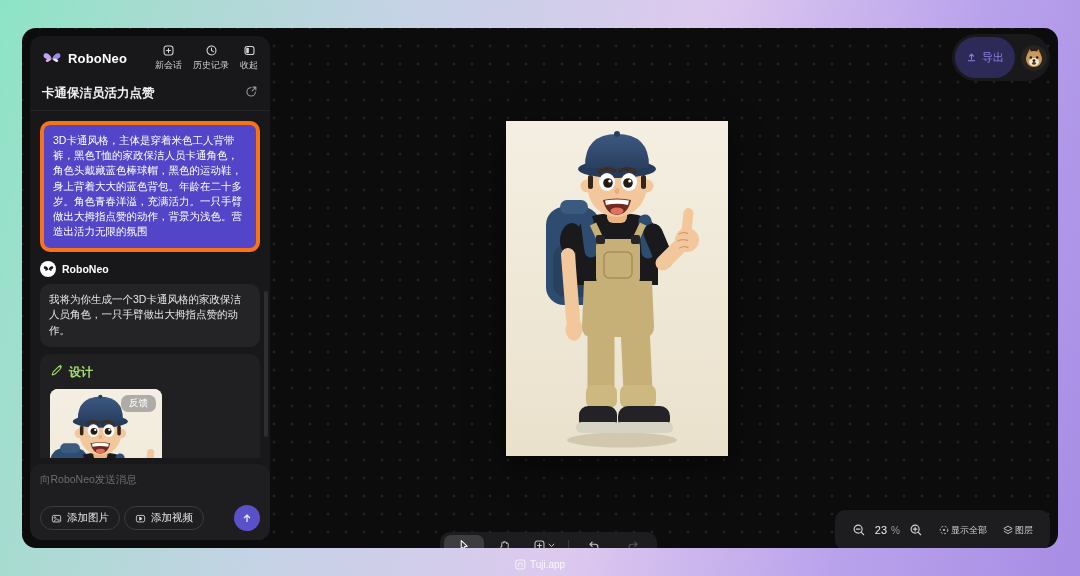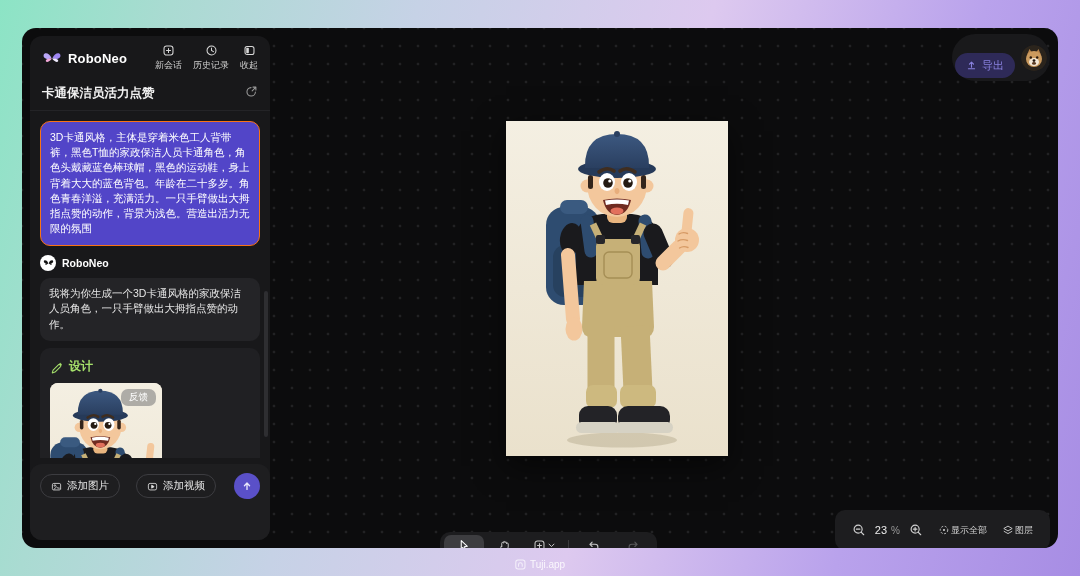--- a/index.html
+++ b/index.html
@@ -31,57 +31,57 @@
   .sb-action { display:flex; flex-direction:column; align-items:center; gap:2px; color:#d8d8d8; cursor:pointer; }
   .sb-action svg { width:13px; height:13px; }
   .sb-action span { font-size:9px; color:#cfcfcf; white-space:nowrap; }
   .title-row { display:flex; justify-content:space-between; padding:9px 12px 8px 12px; border-bottom:1px solid #242427; }
   .conv-title { color:#f2f2f2; font-size:12.5px; font-weight:700; }
   .share-btn { color:#9a9a9a; display:flex; cursor:pointer; }
   .share-btn svg { width:13px; height:13px; }
   
   .chat { flex:1; overflow:hidden; padding:10px 10px 0 10px; display:flex; flex-direction:column; gap:7px; position:relative; }
   .user-bubble {
-    background:#5245c8; border:1px solid #f97316; border-radius:10px;
+    background:#5245c8; border:4px solid #f97316; border-radius:10px;
     padding:8px 9px; color:#fff; font-size:10.5px; line-height:1.45;
   }
   .bot-row { display:flex; align-items:center; gap:6px; margin-top:2px; }
   .bot-avatar { width:16px; height:16px; border-radius:50%; background:#fff; display:flex; align-items:center; justify-content:center; }
   .bot-avatar svg { width:11px; height:9px; }
   .bot-name { color:#fff; font-size:10.5px; font-weight:700; }
   .bot-bubble { background:#242427; border-radius:10px; padding:8px 9px; color:#e6e6e6; font-size:10.5px; line-height:1.5; }
   .design-card { background:#202023; border-radius:10px; padding:10px; display:flex; flex-direction:column; gap:8px; min-height:150px; }
-  .design-head { display:flex; align-items:flex-end; gap:6px; }
+  .design-head { display:flex; align-items:flex-start; gap:6px; }
   .design-head svg { width:13px; height:13px; }
   .design-title { font-size:12px; font-weight:700; color:#a5e06b; }
   .thumb { width:112px; height:110px; border-radius:8px; overflow:hidden; position:relative; background:#efe8d8; cursor:pointer; }
   .thumb svg.art { display:block; width:112px; height:110px; }
   .fb-badge {
     position:absolute; top:6px; right:6px; background:rgba(130,130,130,.62); color:#fff;
     font-size:9.5px; padding:2px 8px; border-radius:7px; cursor:pointer;
   }
   .scroll-thumb { position:absolute; right:2px; top:52%; width:4px; height:42%; background:#2e2e31; border-radius:2px; cursor:grab; }
   
   .composer { background:#1e1e20; border-radius:12px; margin-top:6px; height:76px; padding:9px 10px; display:flex; flex-direction:column; justify-content:space-between; }
   .composer input {
     background:transparent; border:none; outline:none; color:#e8e8e8; font-size:10.5px; width:100%;
     font-family:"Liberation Sans", sans-serif;
   }
   .composer input::placeholder { color:#6d6d70; }
-  .composer-row { display:flex; align-items:center; gap:16px; }
+  .composer-row { display:flex; align-items:center; gap:4px; }
   .pill-btn {
     display:flex; align-items:center; gap:5px; border:1px solid #3c3c40; border-radius:999px;
     padding:4px 10px; color:#e2e2e2; font-size:10.5px; cursor:pointer; background:transparent;
   }
   .pill-btn svg { width:11px; height:11px; }
   .send-btn { margin-left:auto; width:26px; height:26px; border-radius:50%; background:#5a50c8; display:flex; align-items:center; justify-content:center; cursor:pointer; border:none; }
   .send-btn svg { width:12px; height:12px; }
   
   .export-group { position:absolute; top:6px; right:8px; background:#19191b; border-radius:999px; padding:3px; display:flex; align-items:center; gap:6px; z-index:4; }
-  .export-btn { display:flex; align-items:center; gap:5px; background:#2e2a58; color:#8a82e0; font-size:11px; padding:5px 11px; border-radius:999px; border:none; cursor:pointer;margin-top:16px; }
+  .export-btn { display:flex; align-items:center; gap:5px; background:#2e2a58; color:#8a82e0; font-size:11px; padding:13px 11px; border-radius:999px; border:none; cursor:pointer; }
   .export-btn svg { width:11px; height:11px; }
   .user-avatar { width:26px; height:26px; border-radius:50%; overflow:hidden; cursor:pointer; }
   .artwork { position:absolute; left:484px; top:93px; width:222px; height:335px; box-shadow:0 10px 30px rgba(0,0,0,.55); cursor:move; z-index:2; }
   .artwork svg { display:block; }
   
   .toolbar { position:absolute; left:418px; top:482px; height:40px; background:#1d1d1f; border-radius:10px; display:flex; align-items:center; padding:3px 4px; z-index:4;margin-top:22px; }
   .tool { width:40px; height:34px; display:flex; flex-direction:column; align-items:center; justify-content:center; gap:1px; color:#c6c6c6; border-radius:7px; cursor:pointer; }
   .tool svg { width:13px; height:13px; }
   .tool span { font-size:9px; }
   .tool.active { background:#3d3d40; color:#fff; }
@@ -366,20 +366,21 @@
           <svg class="art" viewBox="38 2 162 156" preserveAspectRatio="xMidYMid slice">
               <use href="#character-art"></use>
             </svg>
           <span class="fb-badge">反馈</span>
         </div>
       </div>
       <div class="scroll-thumb"></div>
     </div>
 
     <div class="composer">
+      <input type="text" placeholder="向RoboNeo发送消息" style="">
       <div class="composer-row">
         <button class="pill-btn">
           <svg viewBox="0 0 16 16" fill="none" stroke="currentColor" stroke-width="1.2" stroke-linejoin="round">
               <rect x="2" y="3.5" width="12" height="9.5" rx="2"></rect>
               <circle cx="5.6" cy="6.6" r="1.1"></circle>
               <path d="M4,12.4 L8,8.6 L10.4,10.8 L11.8,9.6 L14,11.8"></path>
             </svg>
           <span>添加图片</span>
         </button>
         <button class="pill-btn">

